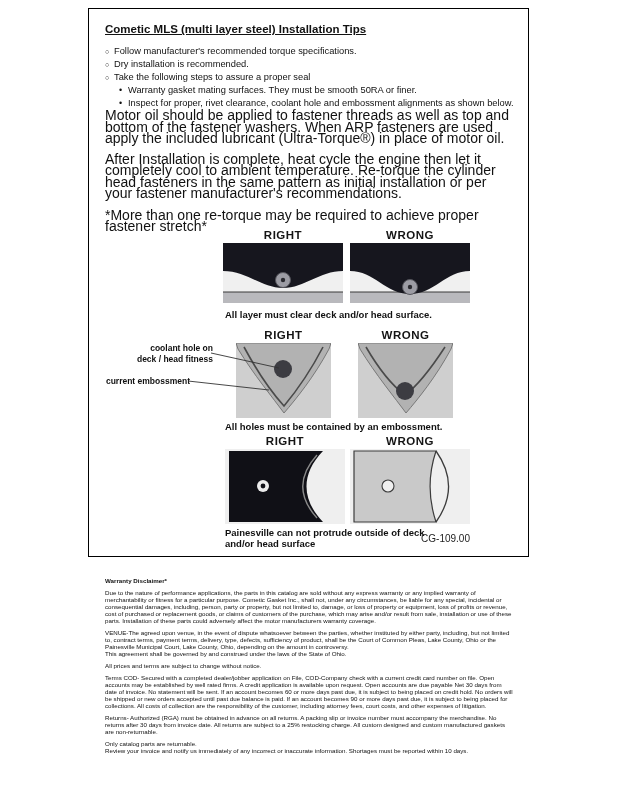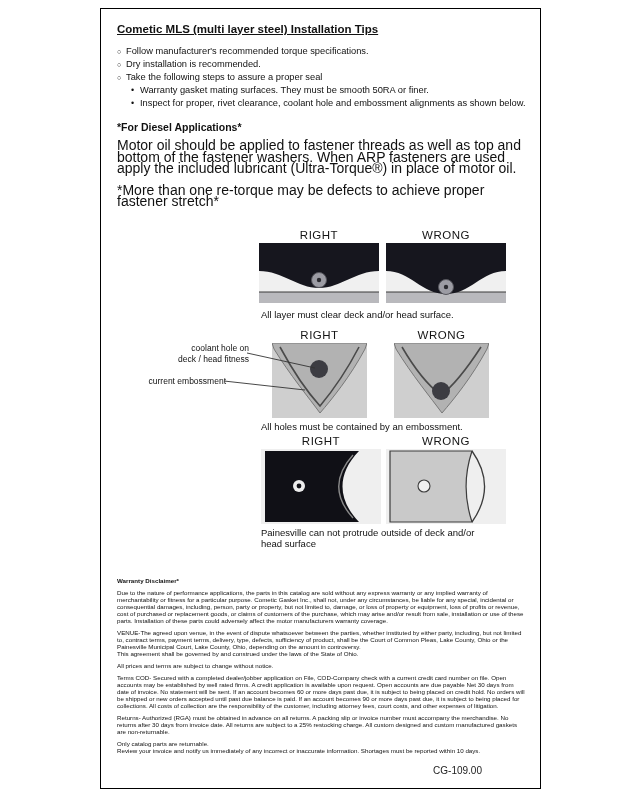--- a/index.html
+++ b/index.html
@@ -10,25 +10,24 @@
     background: #ffffff;
     font-family: "Liberation Sans", sans-serif;
     color: #111;
     overflow: hidden;
   }
   .sheet {
     position: absolute;
     left: 88px;
     top: 8px;
     width: 441px;
-    height: 781px;
+    height: 549px;
     border: 1px solid #000;
     background: #fff;
     box-sizing: border-box;
-    margin-left: 12px;
   }
   .inner { padding: 12px 14px 0 16px; }
 
   .title {
     font-size: 11.5px;
     font-weight: bold;
     text-decoration: underline;
     margin: 2px 0 10px 0;
   }
 
@@ -47,23 +46,24 @@
     line-height: 11.5px;
     margin: 0 0 9px 0;
     width: 404px;
   }
   .para.last { margin-top: 10px; }
 
   
   .figs {
     position: absolute;
     top: 220px;
-    left: 28px;
+    left: 4px;
     width: 412px;
     height: 330px;
+    font-weight: bold;
   }
   .figs .abs { position: absolute; }
   .fig-label {
     font-size: 11.5px;
     letter-spacing: 0.5px;
     text-align: center;
     color: #141414;
   }
   .fig-caption { font-size: 9.5px; color: #111; }
   .annot { font-size: 8.5px; line-height: 10.5px; color: #111; text-align: right; }
@@ -120,23 +120,23 @@
       <div class="bullet-row sub-row">
         <span class="glyph">•</span>
         <span>Warranty gasket mating surfaces.  They must be smooth 50RA or finer.</span>
       </div>
       <div class="bullet-row sub-row">
         <span class="glyph">•</span>
         <span>Inspect for proper, rivet clearance, coolant hole and embossment alignments as shown below.</span>
       </div>
     </div>
 
-    <h2 class="diesel-heading">*For Diesel Applications*</h2>
     <p class="para">Motor oil should be applied to fastener threads as well as top and bottom of the fastener washers. When ARP fasteners are used apply the included lubricant (Ultra-Torque®) in place of motor oil.</p>
-    <p class="para last">*More than one re-torque may be defects to achieve proper fastener stretch*</p>
+    <p class="para">After Installation is complete, heat cycle the engine then let it completely cool to ambient temperature. Re-torque the cylinder head fasteners in the same pattern as initial installation or per your fastener manufacturer's recommendations.</p>
+    <p class="para last">*More than one re-torque may be required to achieve proper fastener stretch*</p>
   </div>
 
   <div class="figs">
 
     <div class="abs fig-label" style="left:130px; top:0; width:120px;">RIGHT</div>
     <div class="abs fig-label" style="left:257px; top:0; width:120px;">WRONG</div>
 
     <svg class="abs" style="left:130px; top:14px;" width="120" height="60" viewBox="0 0 120 60">
       <rect width="120" height="60" fill="#f0f0f0"></rect>
       <rect y="49" width="120" height="11" fill="#b9b9bd"></rect>

